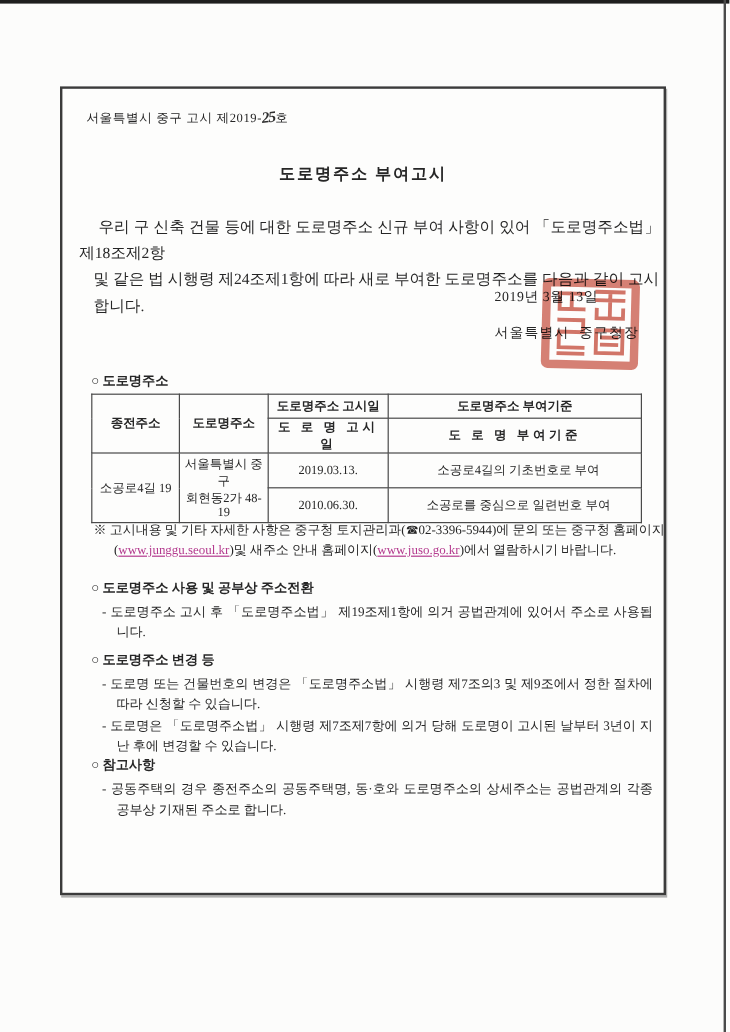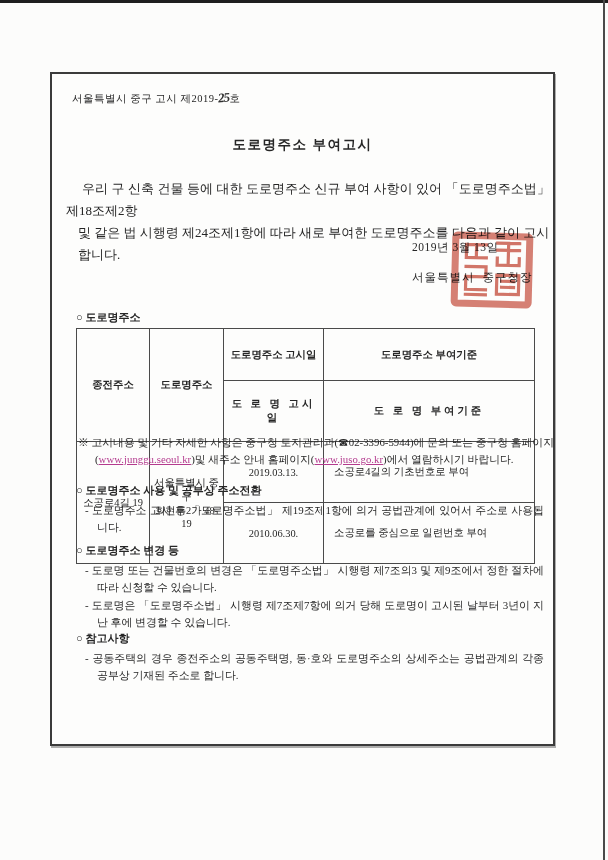--- a/index.html
+++ b/index.html
@@ -37,27 +37,27 @@
 
   .seal { left:398px; top:157px; width:84px; height:78px; mix-blend-mode:multiply; opacity:.92;
           transform:rotate(1.5deg); }
 
   .sec-heading { font-weight:bold; font-size:11px; white-space:nowrap; }
   .addr-heading { left:24px; top:236px; }
 
   .addr-table { left:24px; top:254px; border-collapse:collapse; table-layout:fixed;
                 font-size:10.4px; }
   .addr-table th, .addr-table td {
-    border:1px solid #4a4a4a; padding:16px 4px; text-align:center; vertical-align:middle;
+    border:1px solid #4a4a4a; padding:0 4px; text-align:center; vertical-align:middle;
     font-weight:normal; overflow:hidden;
   }
   .addr-table .hdr { font-weight:bold; height:19px; }
   .addr-table .sub { border-top:1px dotted #9a9a9a; }
   .addr-table .data-row td { height:28px; }
-  .addr-table td.left { text-align:left; padding-left:10px; }
+  .addr-table td.left { text-align:center; padding-left:10px; }
   .addr-table .sp { letter-spacing:3px; }
 
   .note { left:26px; top:360px; width:478px; font-size:10.8px; line-height:17px; }
   .note-hang { padding-left:17px; text-indent:-17px; }
   .note .link { text-decoration:underline;margin-top:48px; }
 
   .section { left:24px; width:468px; font-size:10.9px; line-height:17.2px; }
   .sec2 { top:408px; } .sec3 { top:468px; } .sec4 { top:556px; }
   .bullets { margin:3px 0 0 9px; }
   .bullet { padding-left:12px; text-indent:-12px; text-align:justify; }

